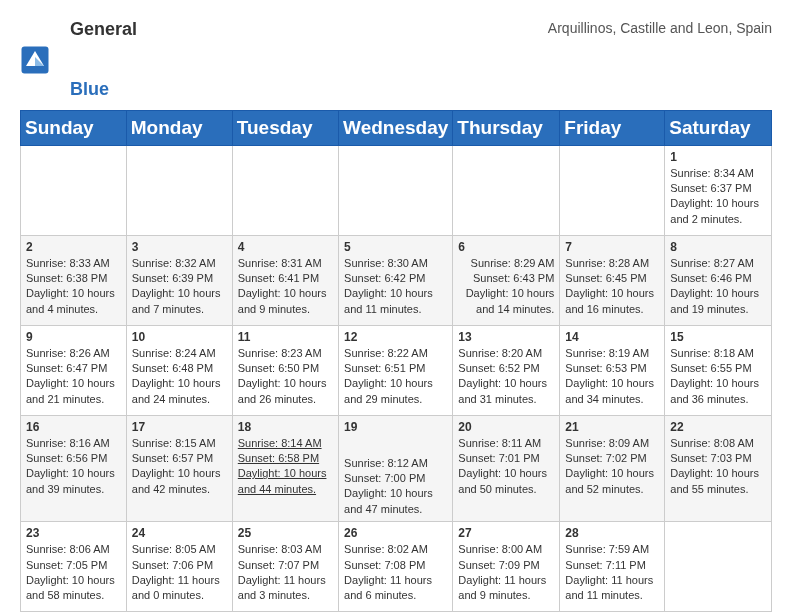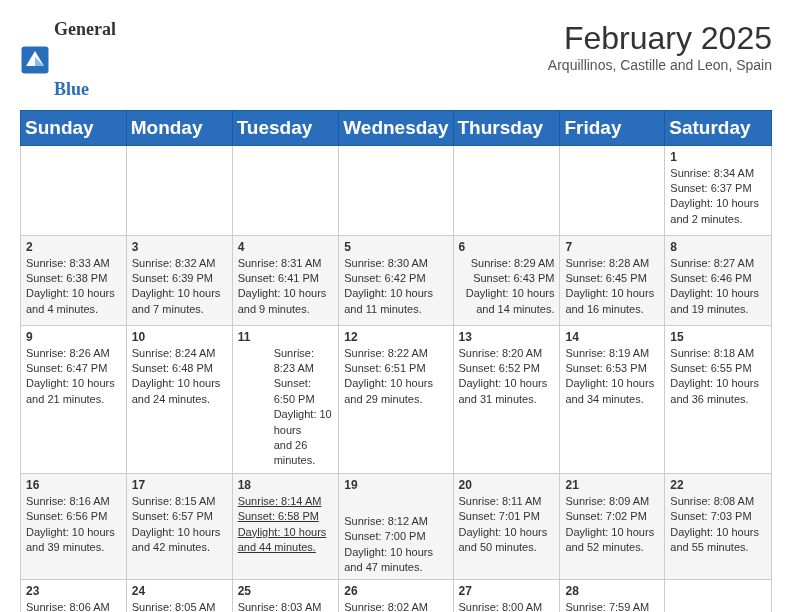--- a/index.html
+++ b/index.html
@@ -12,22 +12,21 @@
     }
     .header {
       display: flex;
       justify-content: space-between;
       align-items: flex-start;
       margin-bottom: 10px;
     }
     .logo {
       display: flex;
       align-items: center;
-      gap: 4px;
-      font-family: Liberation Serif, serif;
+      gap: 20px;
     }
     .logo-text {
       font-size: 18px;
       font-weight: bold;
       line-height: 1.1;
     }
     .logo-general { color: #333; }
     .logo-blue { color: #2a6ebb; margin-top: 40px; }
     .logo-icon {
       width: 30px;
@@ -95,21 +94,20 @@
       <rect x="2" y="2" width="36" height="36" rx="4" fill="#2a6ebb"></rect>
       <polygon points="8,28 20,8 32,28" fill="white"></polygon>
       <polygon points="20,16 32,28 20,28" fill="#5a9edd" opacity="0.7"></polygon>
     </svg>
     <div class="logo-text">
       <div class="logo-general">General</div>
       <div class="logo-blue">Blue</div>
     </div>
   </div>
   <div class="title-block">
-    <div class="month-title">February 2025</div>
     <div class="location">Arquillinos, Castille and Leon, Spain</div>
   </div>
 </div>
 
 <table class="calendar">
   <thead>
     <tr>
     <th>Sunday</th>
         <th>Monday</th>
         <th>Tuesday</th>
@@ -196,21 +194,21 @@
         </td>
         <td>
           <span class="day-num">10</span>
           <div class="cell-info" style="white-space: pre-line;">Sunrise: 8:24 AM
 Sunset: 6:48 PM
 Daylight: 10 hours
 and 24 minutes.</div>
         </td>
         <td>
           <span class="day-num">11</span>
-          <div class="cell-info" style="white-space: pre-line; margin-left: 36px;">Sunrise: 8:23 AM
+          <div class="cell-info" style="white-space: pre-line;">Sunrise: 8:23 AM
 Sunset: 6:50 PM
 Daylight: 10 hours
 and 26 minutes.</div>
         </td>
         <td>
           <span class="day-num">12</span>
           <div class="cell-info" style="white-space: pre-line;">Sunrise: 8:22 AM
 Sunset: 6:51 PM
 Daylight: 10 hours
 and 29 minutes.</div>

